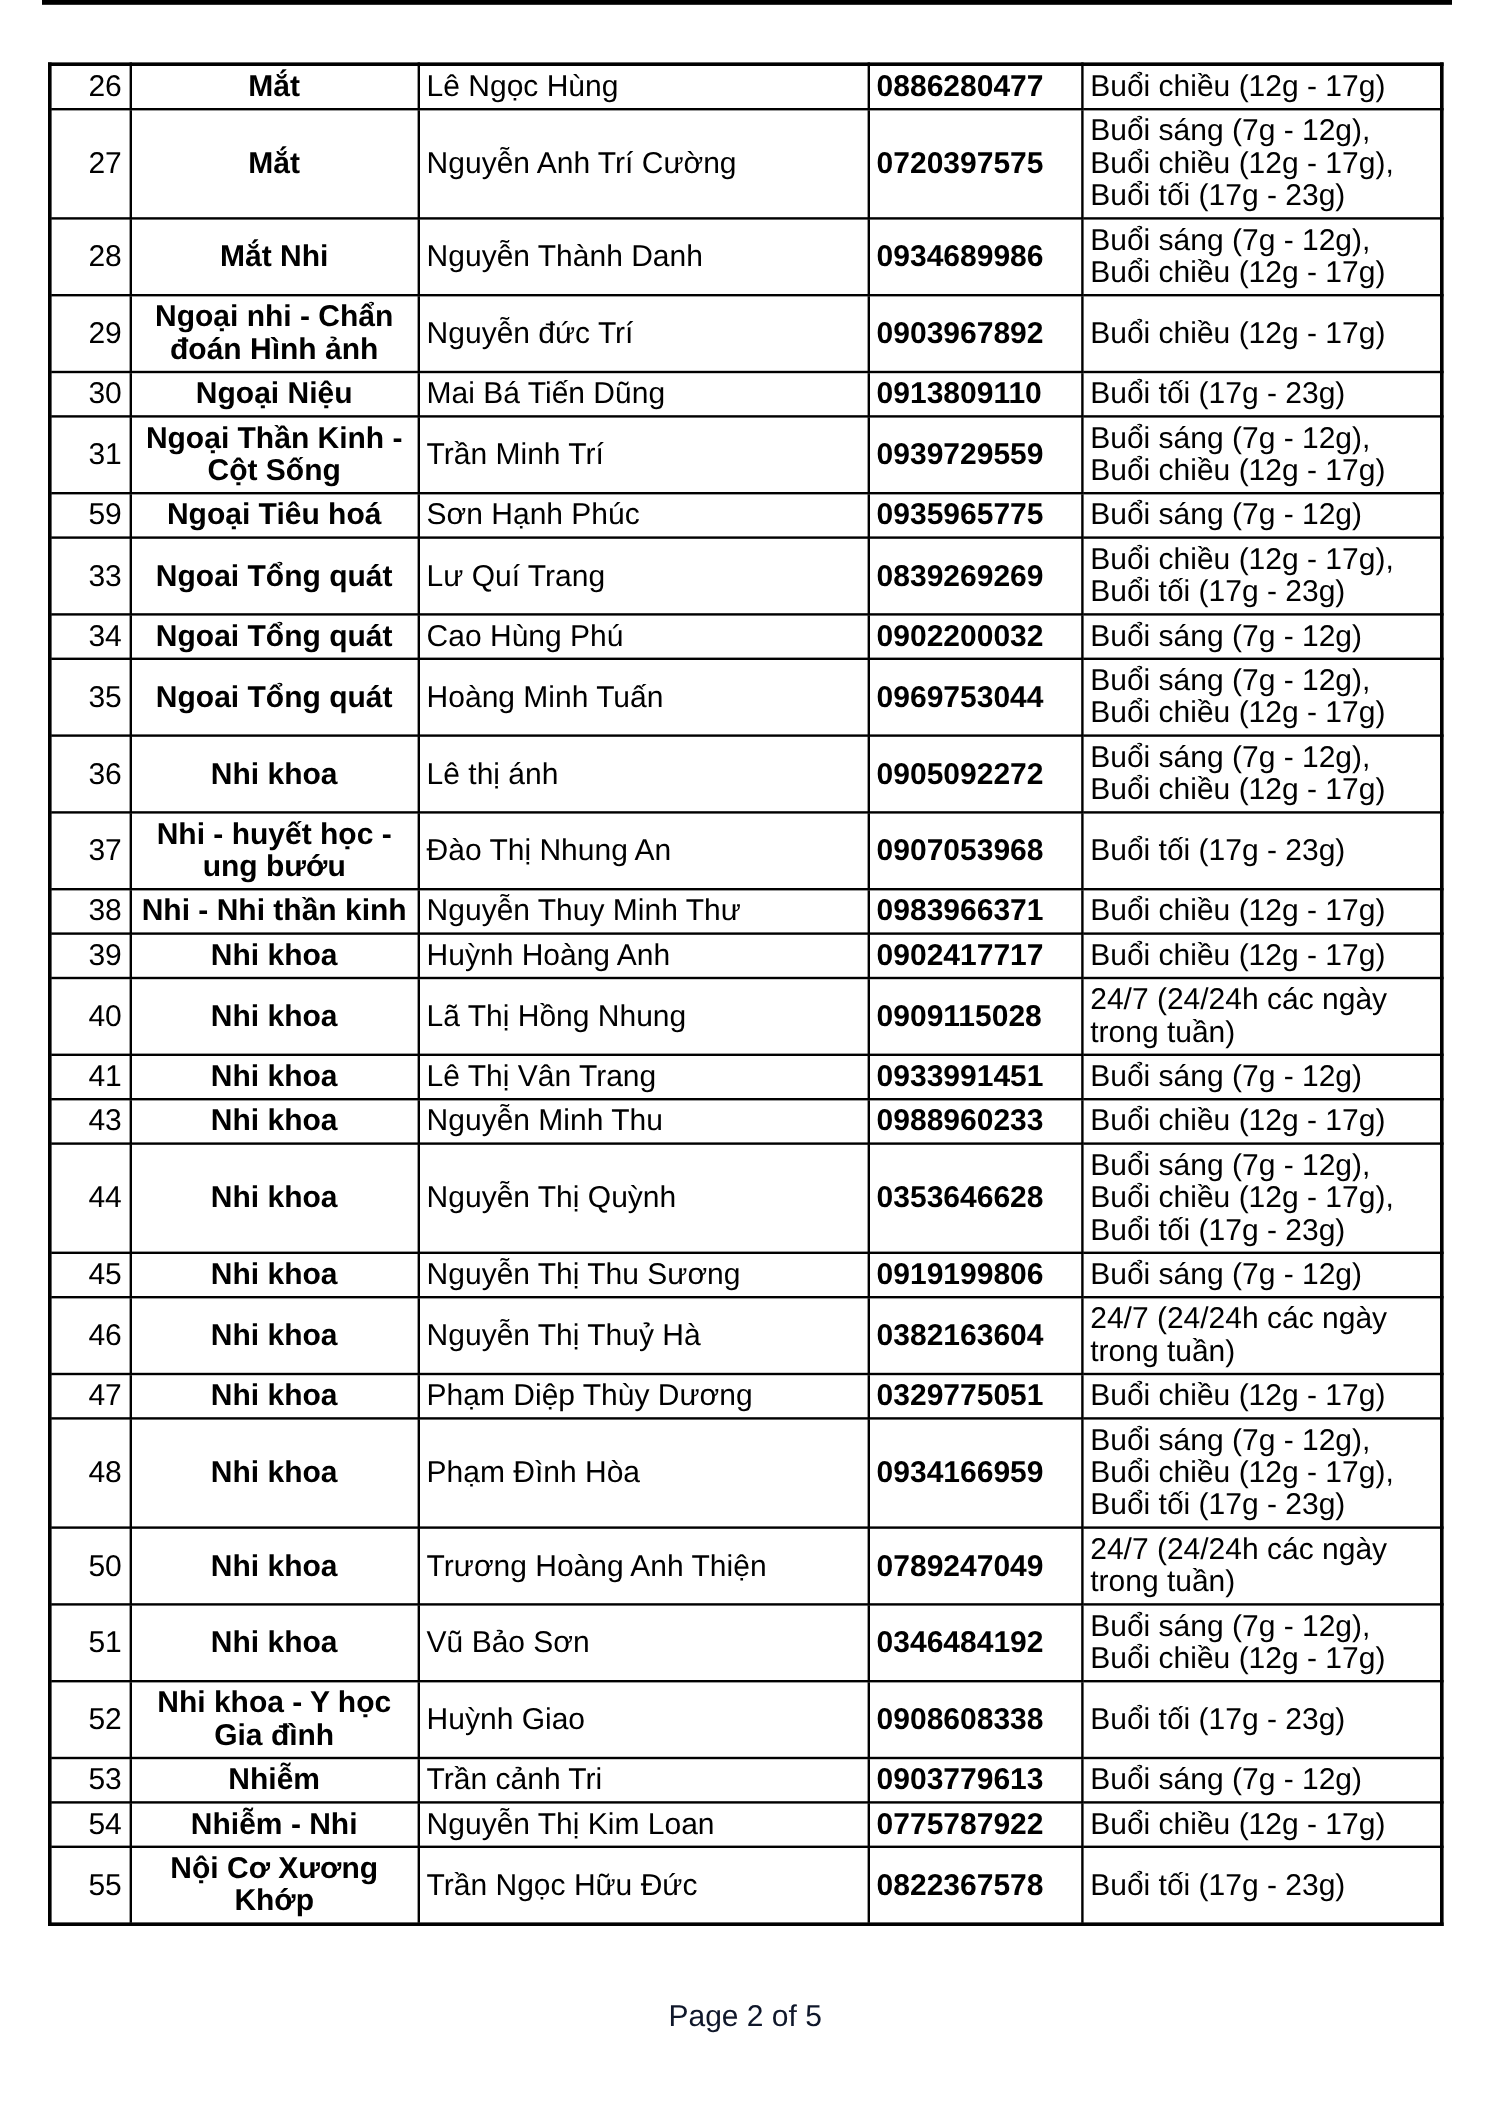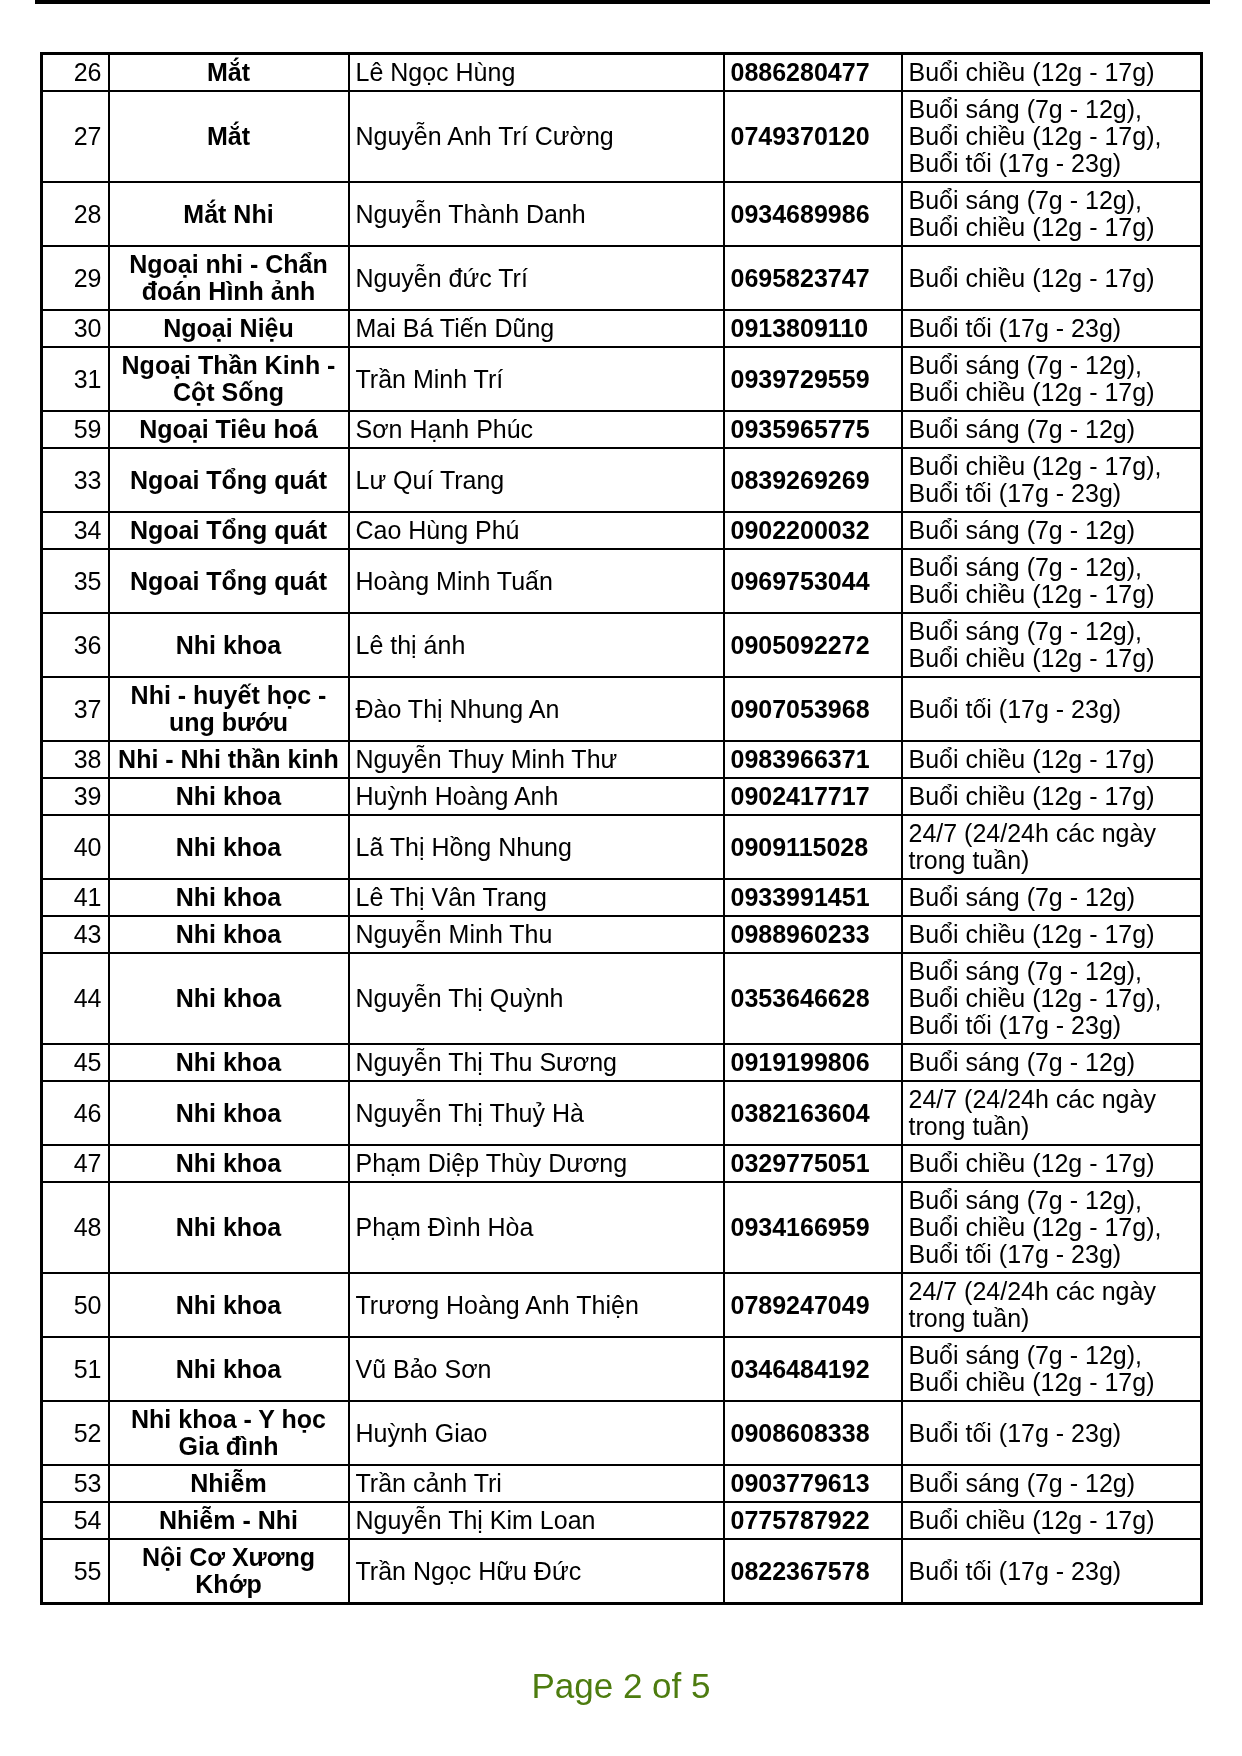--- a/index.html
+++ b/index.html
@@ -56,22 +56,22 @@
   }
   td.c-sched {
     white-space: pre-line;
   }
   .page-footer {
     position: absolute;
     top: 1666px;
     left: 0;
     width: 1242px;
     text-align: center;
-    font-size: 35px;
-    color: #4d7c0f;
+    font-size: 25px;
+    color: #0f172a;
   }
 </style>
 </head>
 <body>
 
 <div class="top-crop-line"></div>
 
 <table class="doctors">
   <colgroup>
     <col style="width:67px">
@@ -86,40 +86,40 @@
     <td class="c-spec">Mắt</td>
     <td class="c-doc">Lê Ngọc Hùng</td>
     <td class="c-phone">0886280477</td>
     <td class="c-sched">Buổi chiều (12g - 17g)</td>
   </tr>
 
   <tr>
     <td class="c-no">27</td>
     <td class="c-spec">Mắt</td>
     <td class="c-doc">Nguyễn Anh Trí Cường</td>
-    <td class="c-phone">0749370120</td>
+    <td class="c-phone">0720397575</td>
     <td class="c-sched">Buổi sáng (7g - 12g),
 Buổi chiều (12g - 17g),
 Buổi tối (17g - 23g)</td>
   </tr>
 
   <tr>
     <td class="c-no">28</td>
     <td class="c-spec">Mắt Nhi</td>
     <td class="c-doc">Nguyễn Thành Danh</td>
     <td class="c-phone">0934689986</td>
     <td class="c-sched">Buổi sáng (7g - 12g),
 Buổi chiều (12g - 17g)</td>
   </tr>
 
   <tr>
     <td class="c-no">29</td>
     <td class="c-spec">Ngoại nhi - Chẩn đoán Hình ảnh</td>
     <td class="c-doc">Nguyễn đức Trí</td>
-    <td class="c-phone">0695823747</td>
+    <td class="c-phone">0903967892</td>
     <td class="c-sched">Buổi chiều (12g - 17g)</td>
   </tr>
 
   <tr>
     <td class="c-no">30</td>
     <td class="c-spec">Ngoại Niệu</td>
     <td class="c-doc">Mai Bá Tiến Dũng</td>
     <td class="c-phone">0913809110</td>
     <td class="c-sched">Buổi tối (17g - 23g)</td>
   </tr>

